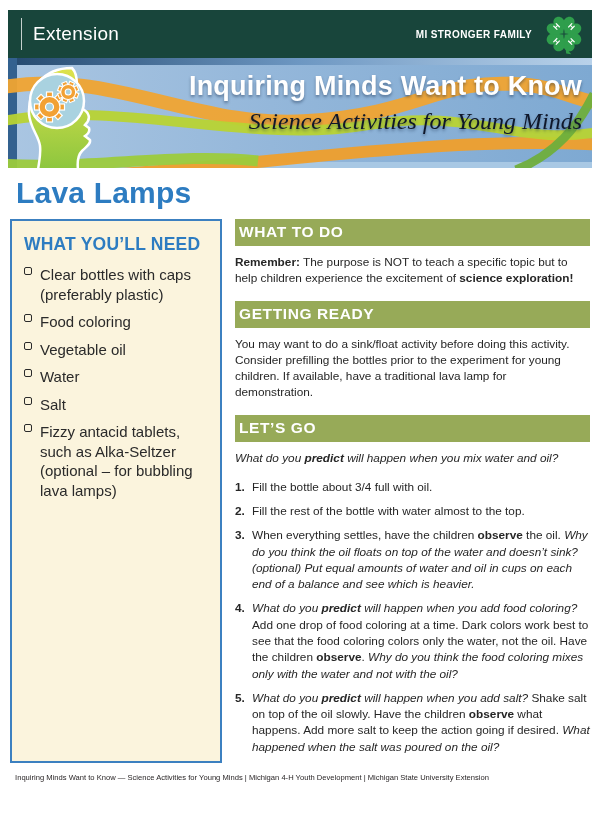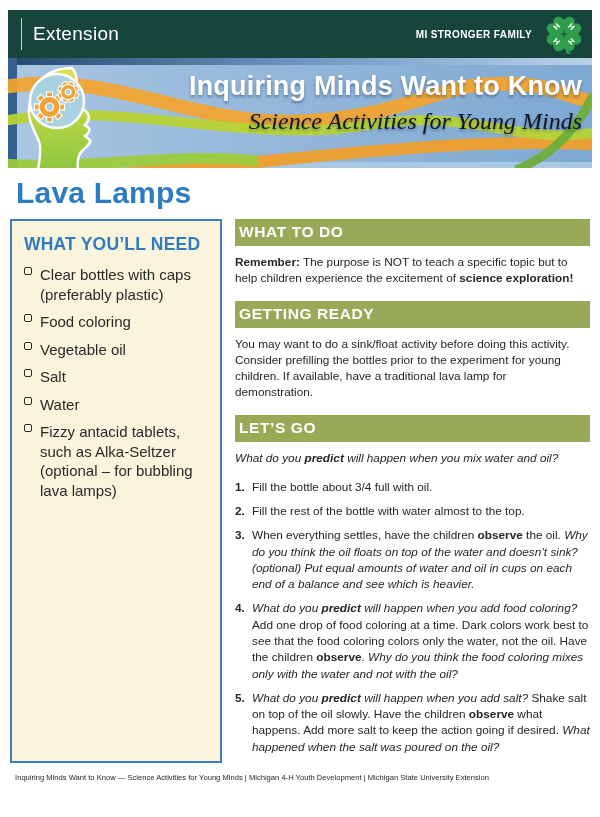--- a/index.html
+++ b/index.html
@@ -192,25 +192,25 @@
         <li>
             <span class="cb"></span>
             <span>Food coloring</span>
           </li>
         <li>
             <span class="cb"></span>
             <span>Vegetable oil</span>
           </li>
         <li>
             <span class="cb"></span>
+            <span>Water</span>
+          </li>
+        <li>
+            <span class="cb"></span>
             <span>Salt</span>
-          </li>
-        <li>
-            <span class="cb"></span>
-            <span>Water</span>
           </li>
         <li>
             <span class="cb"></span>
             <span>Fizzy antacid tablets, such as Alka-Seltzer (optional – for bubbling lava lamps)</span>
           </li>
       </ul>
     </aside>
 
     <main class="content-col">
       <div class="bar">WHAT TO DO</div>

